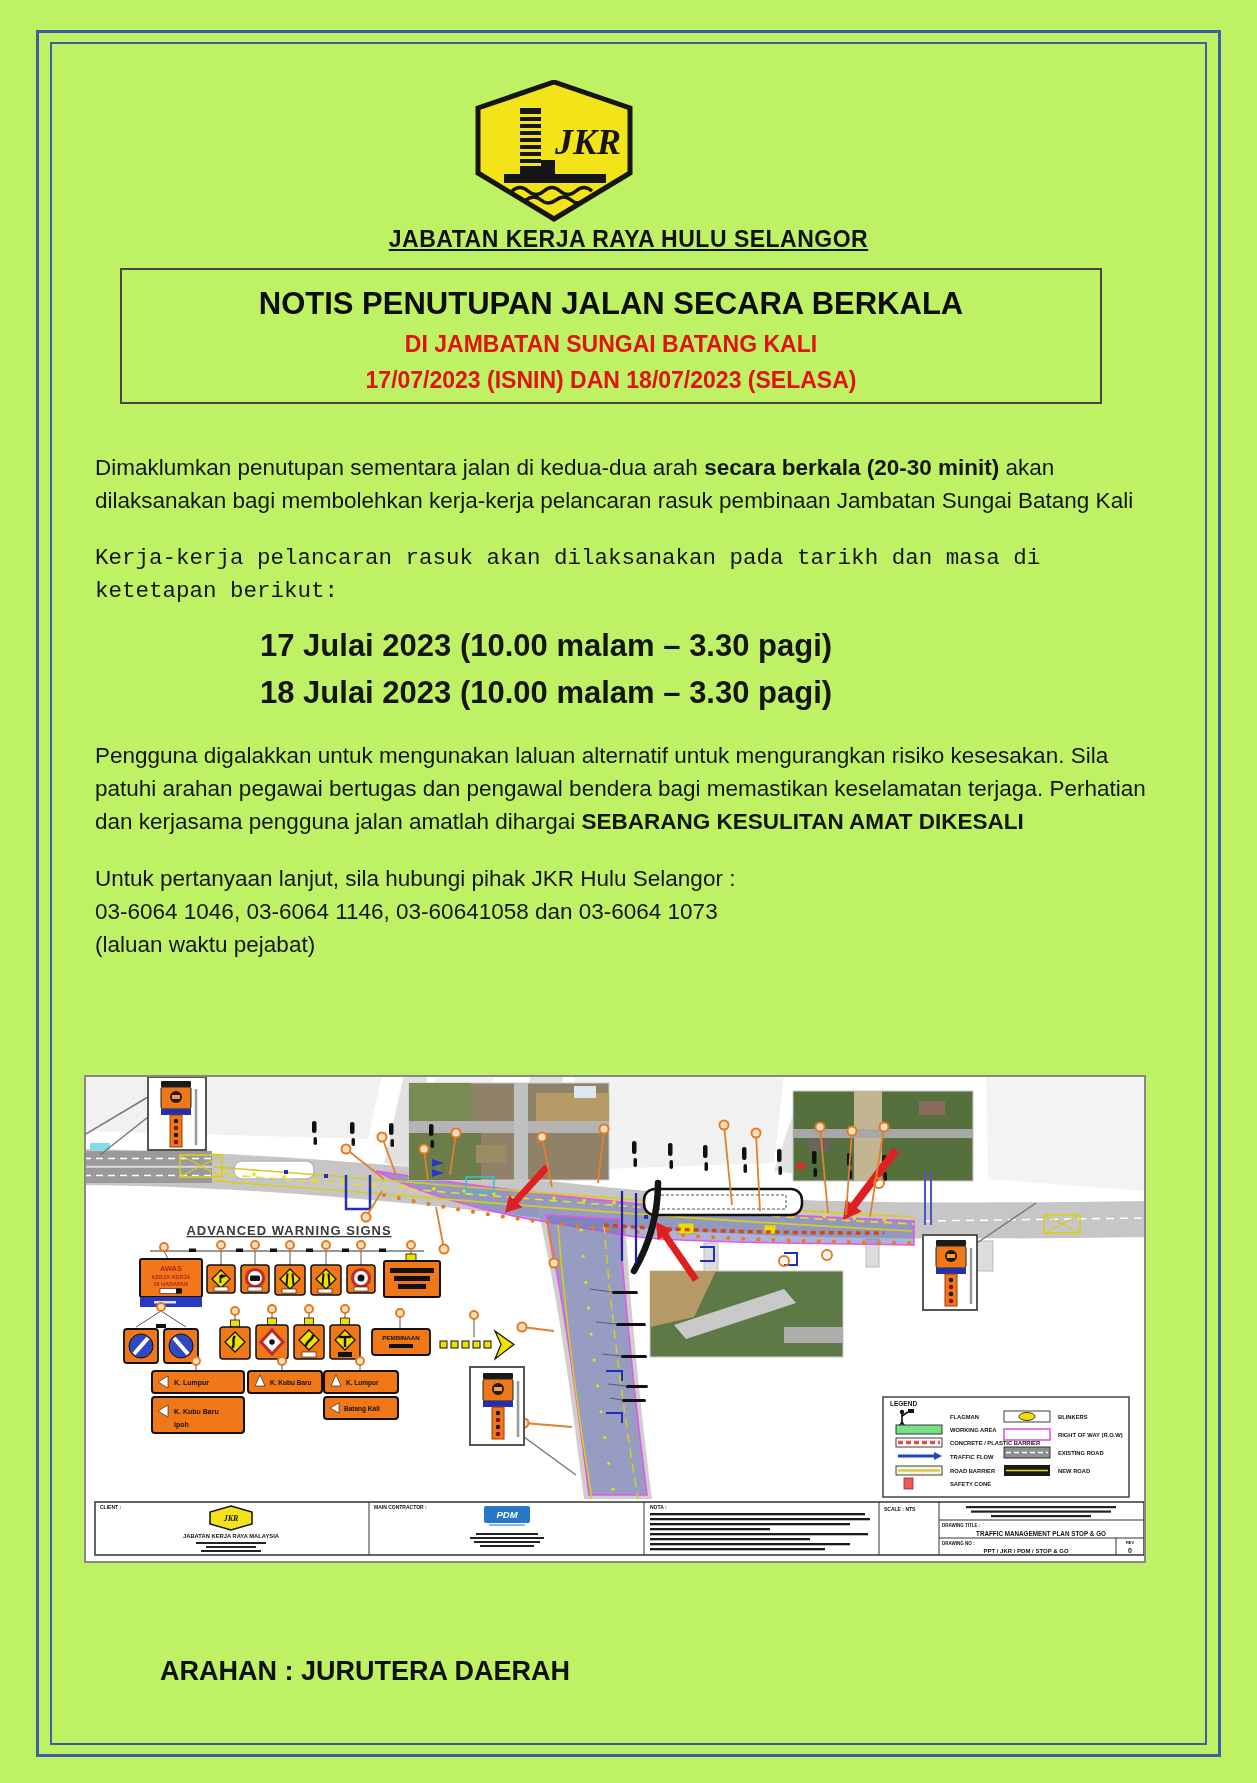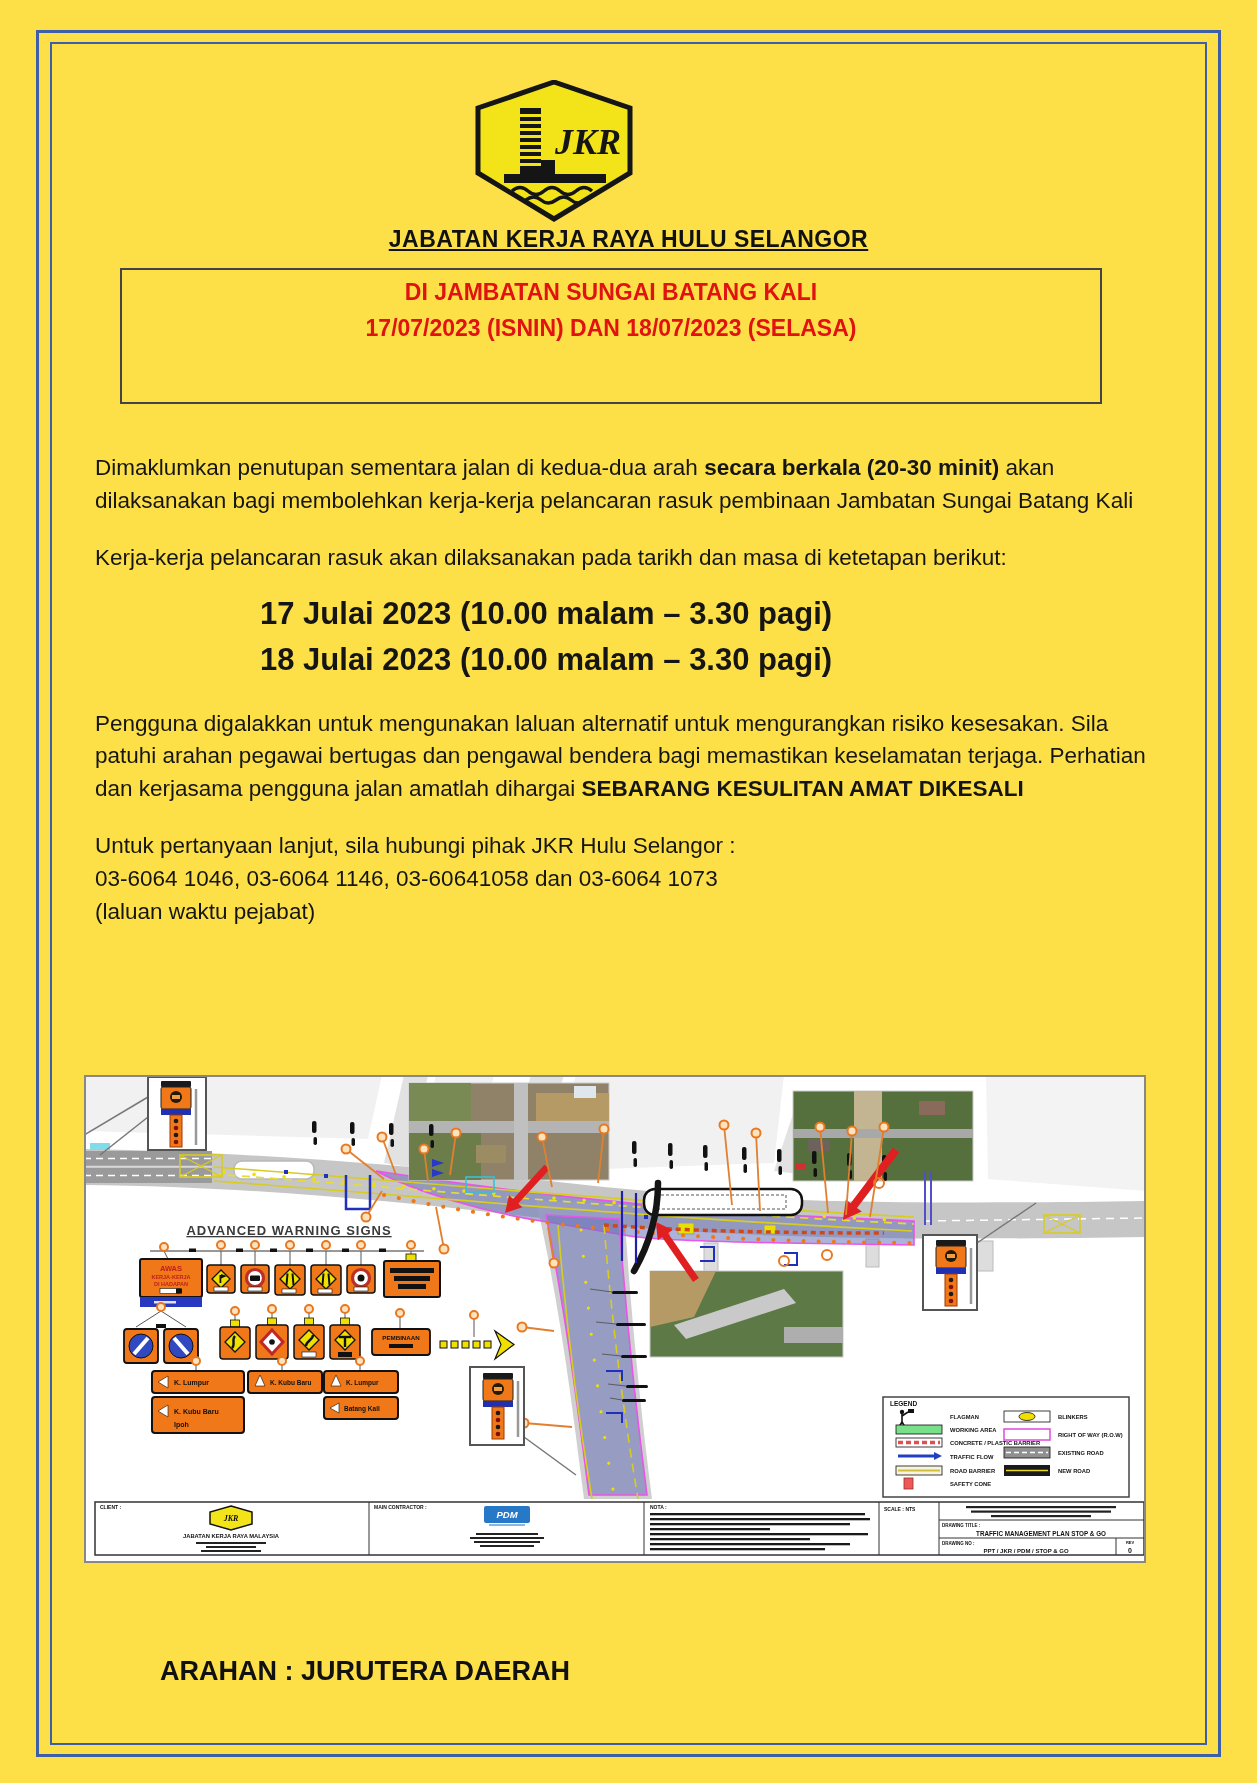--- a/index.html
+++ b/index.html
@@ -1,16 +1,16 @@
 <!DOCTYPE html>
 <html><head>
 <meta charset="utf-8">
 <style>
   html,body{margin:0;padding:0;background:#fff;}
-  .page{position:relative;width:1257px;height:1783px;background:#fde047;overflow:hidden;
+  .page{position:relative;width:1257px;height:1783px;background:#bef264;overflow:hidden;
         font-family:"Liberation Sans",sans-serif;color:#111;}
   .border-outer{position:absolute;left:36px;top:30px;right:36px;bottom:26px;border:3px solid #3d5fa8;}
   .border-inner{position:absolute;left:50px;top:42px;right:50px;bottom:38px;border:2px solid #3d5fa8;}
   .logo-wrap{position:absolute;left:468px;top:80px;width:172px;height:142px;}
   .org-header{position:absolute;left:0;top:226px;width:100%;text-align:center;
         font-size:23px;font-weight:bold;letter-spacing:.5px;}
   .org-header span{text-decoration:underline;}
   .notice-box{position:absolute;left:120px;top:268px;width:978px;height:132px;border:2px solid #444;
         text-align:center;}
   .notice-title{margin-top:16px;font-size:31px;font-weight:bold;color:#0d0d0d;}
@@ -49,27 +49,28 @@
     <rect x="36" y="94" width="102" height="9" fill="#151515"></rect>
     <path d="M44,111 q8,-7 16,0 t16,0 t16,0 t16,0 t16,0" fill="none" stroke="#151515" stroke-width="3.5"></path>
     <path d="M58,120 q8,-6 15,0 t15,0 t15,0 t15,0" fill="none" stroke="#151515" stroke-width="3.5"></path>
     <text x="120" y="74" text-anchor="middle" class="serif-logo" font-size="36" font-weight="bold" font-style="italic" fill="#151515">JKR</text>
   </svg>
 </div>
 
 <div class="org-header"><span>JABATAN KERJA RAYA HULU SELANGOR</span></div>
 
 <div class="notice-box">
+  <div class="notice-title">NOTIS PENUTUPAN JALAN SECARA BERKALA</div>
   <div class="notice-sub">DI JAMBATAN SUNGAI BATANG KALI</div>
   <div class="notice-sub">17/07/2023 (ISNIN) DAN 18/07/2023 (SELASA)</div>
 </div>
 
 <div class="bodytext">
   <p><span>Dimaklumkan penutupan sementara jalan di kedua-dua arah </span><b>secara berkala (20-30 minit)</b><span> akan dilaksanakan bagi membolehkan kerja-kerja  pelancaran rasuk pembinaan Jambatan Sungai Batang Kali</span></p>
-  <p style="margin-bottom:16px;"><span>Kerja-kerja pelancaran rasuk akan dilaksanakan pada tarikh dan masa di ketetapan berikut:</span></p>
+  <p style="margin-bottom:16px;font-family:Liberation Mono, monospace;"><span>Kerja-kerja pelancaran rasuk akan dilaksanakan pada tarikh dan masa di ketetapan berikut:</span></p>
   <div class="dates">
     <div>17 Julai 2023 (10.00 malam – 3.30 pagi)</div>
     <div>18 Julai 2023 (10.00 malam – 3.30 pagi)</div>
   </div>
   <p><span>Pengguna digalakkan untuk mengunakan laluan alternatif untuk mengurangkan risiko kesesakan. Sila patuhi arahan pegawai bertugas dan pengawal bendera bagi memastikan keselamatan terjaga.  Perhatian dan kerjasama pengguna jalan amatlah dihargai </span><b>SEBARANG KESULITAN AMAT DIKESALI</b></p>
   <p style="margin-bottom:4px;">
     <span>Untuk pertanyaan lanjut, sila hubungi pihak JKR Hulu Selangor :</span><br>
     <span>03-6064 1046, 03-6064 1146, 03-60641058 dan 03-6064 1073</span><br>
     <span>(laluan waktu pejabat)</span>
   </p>

